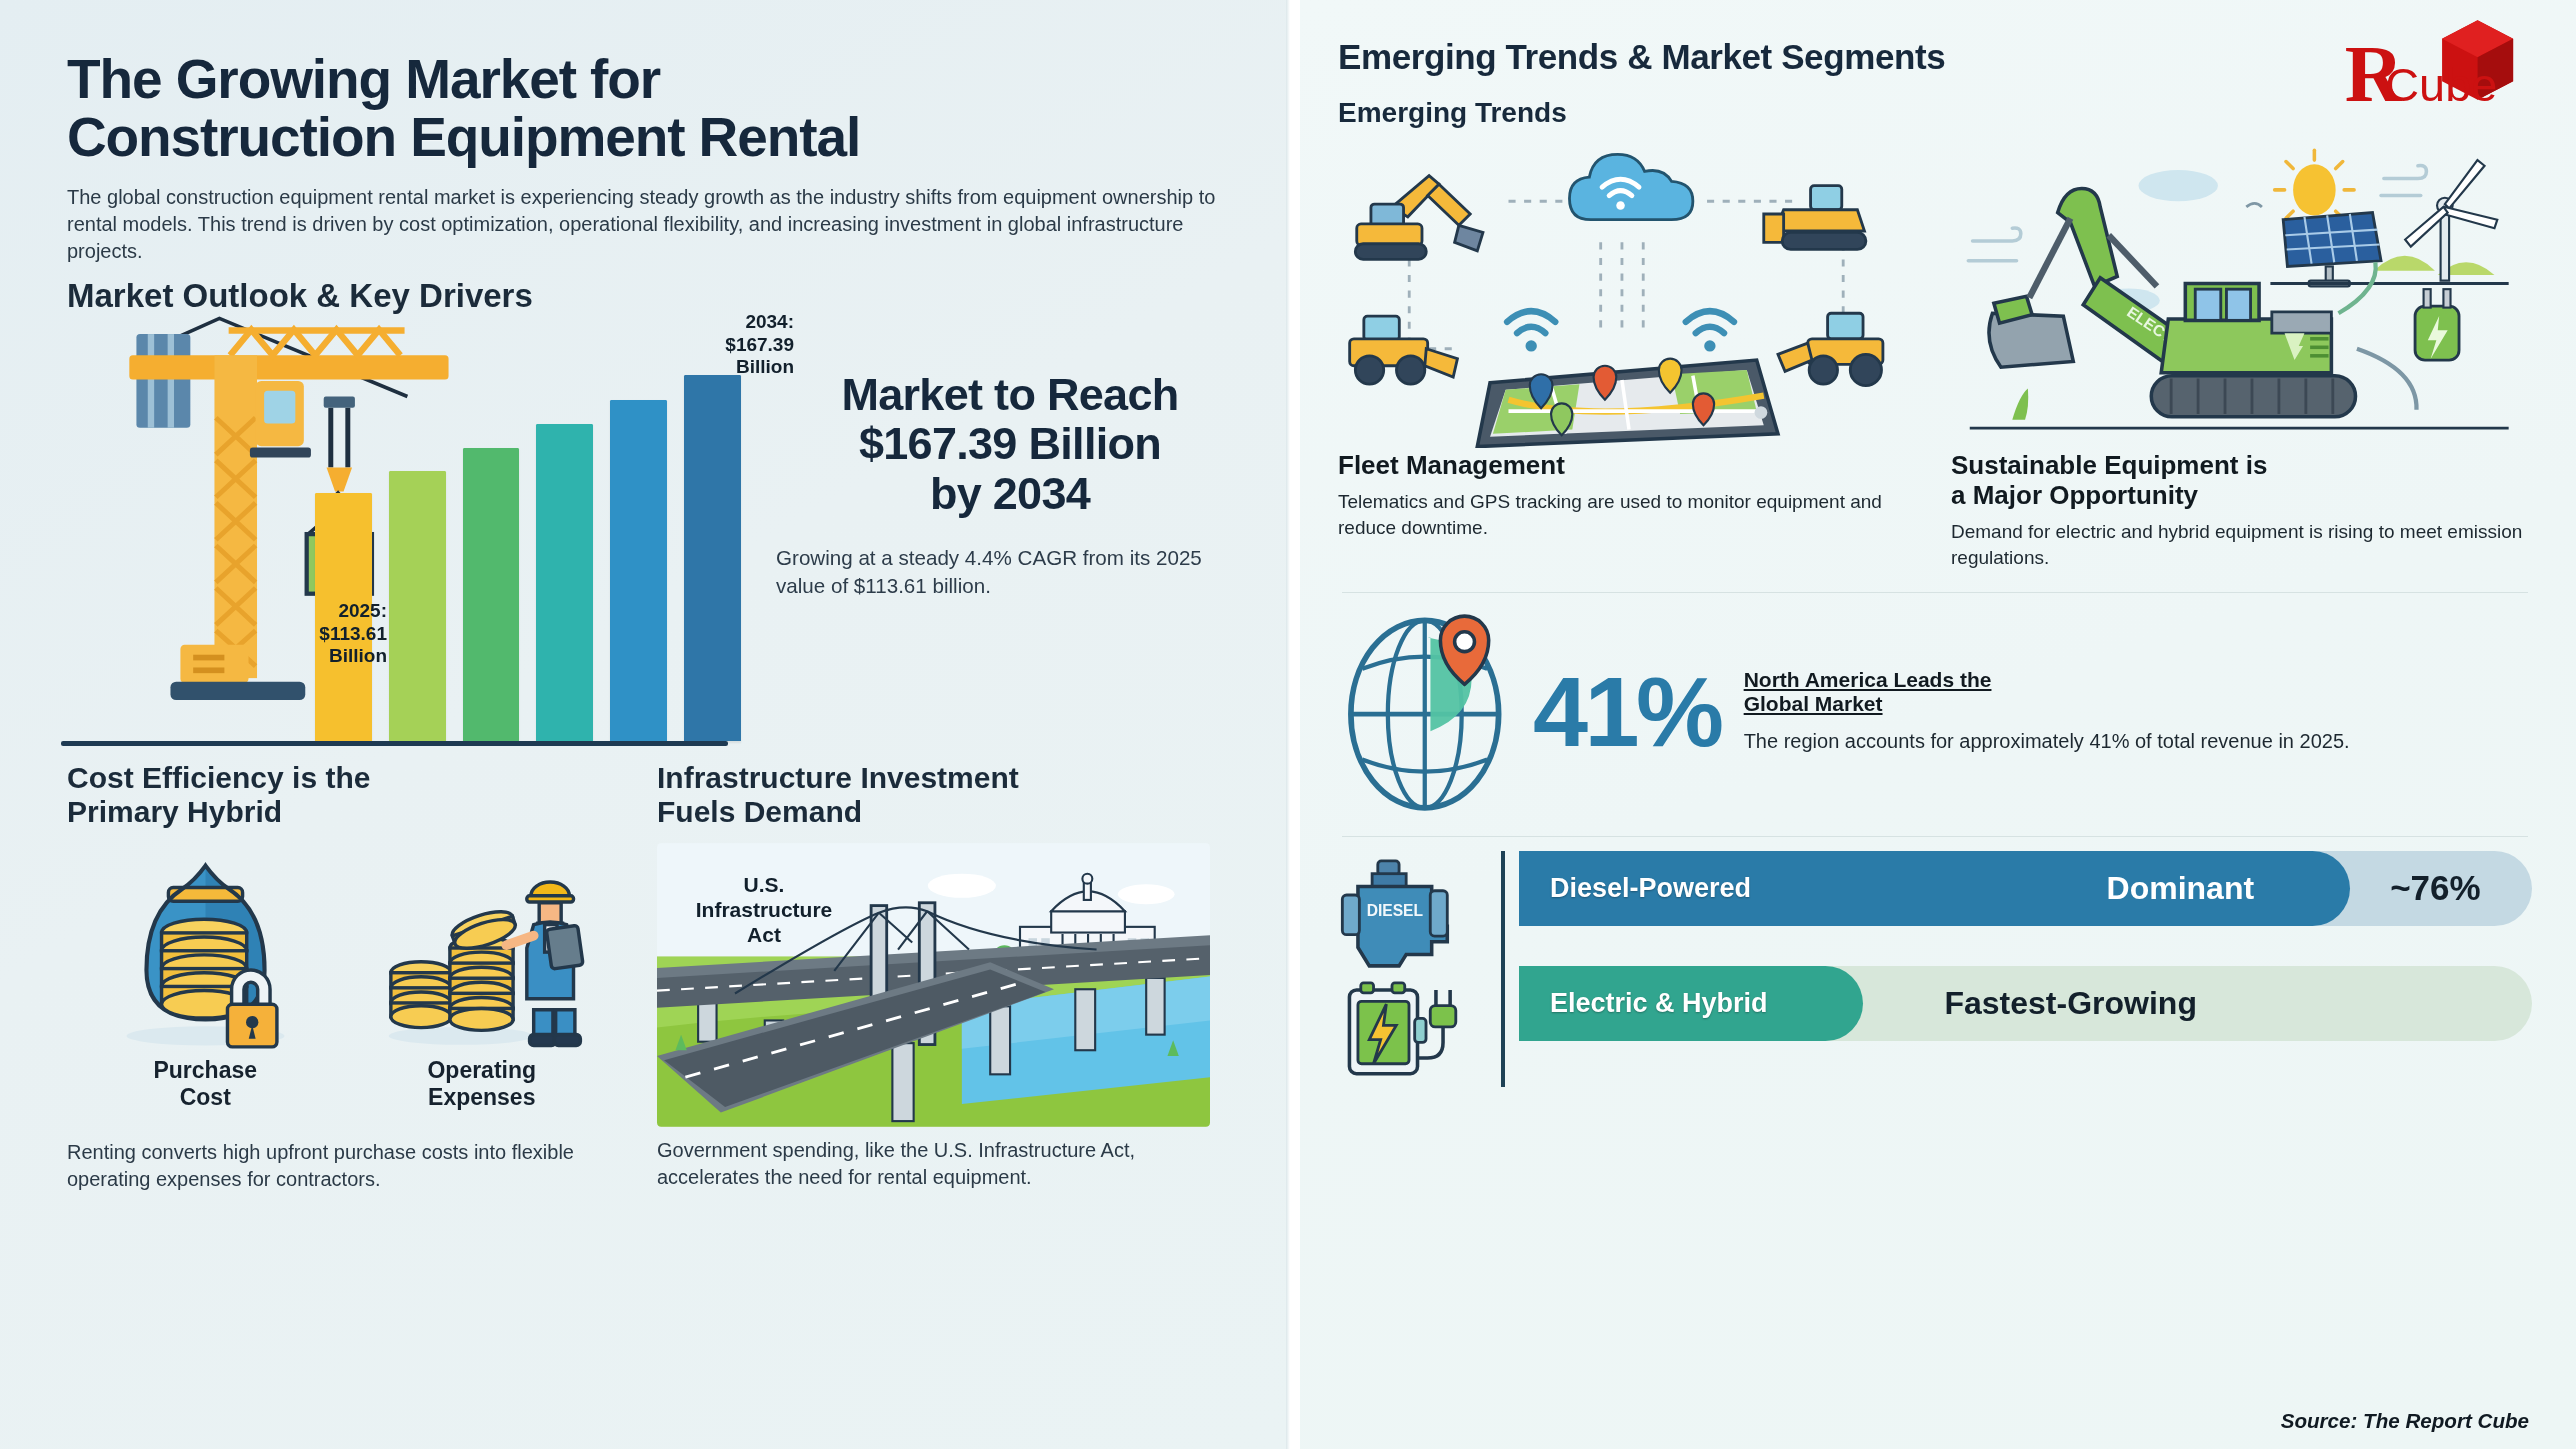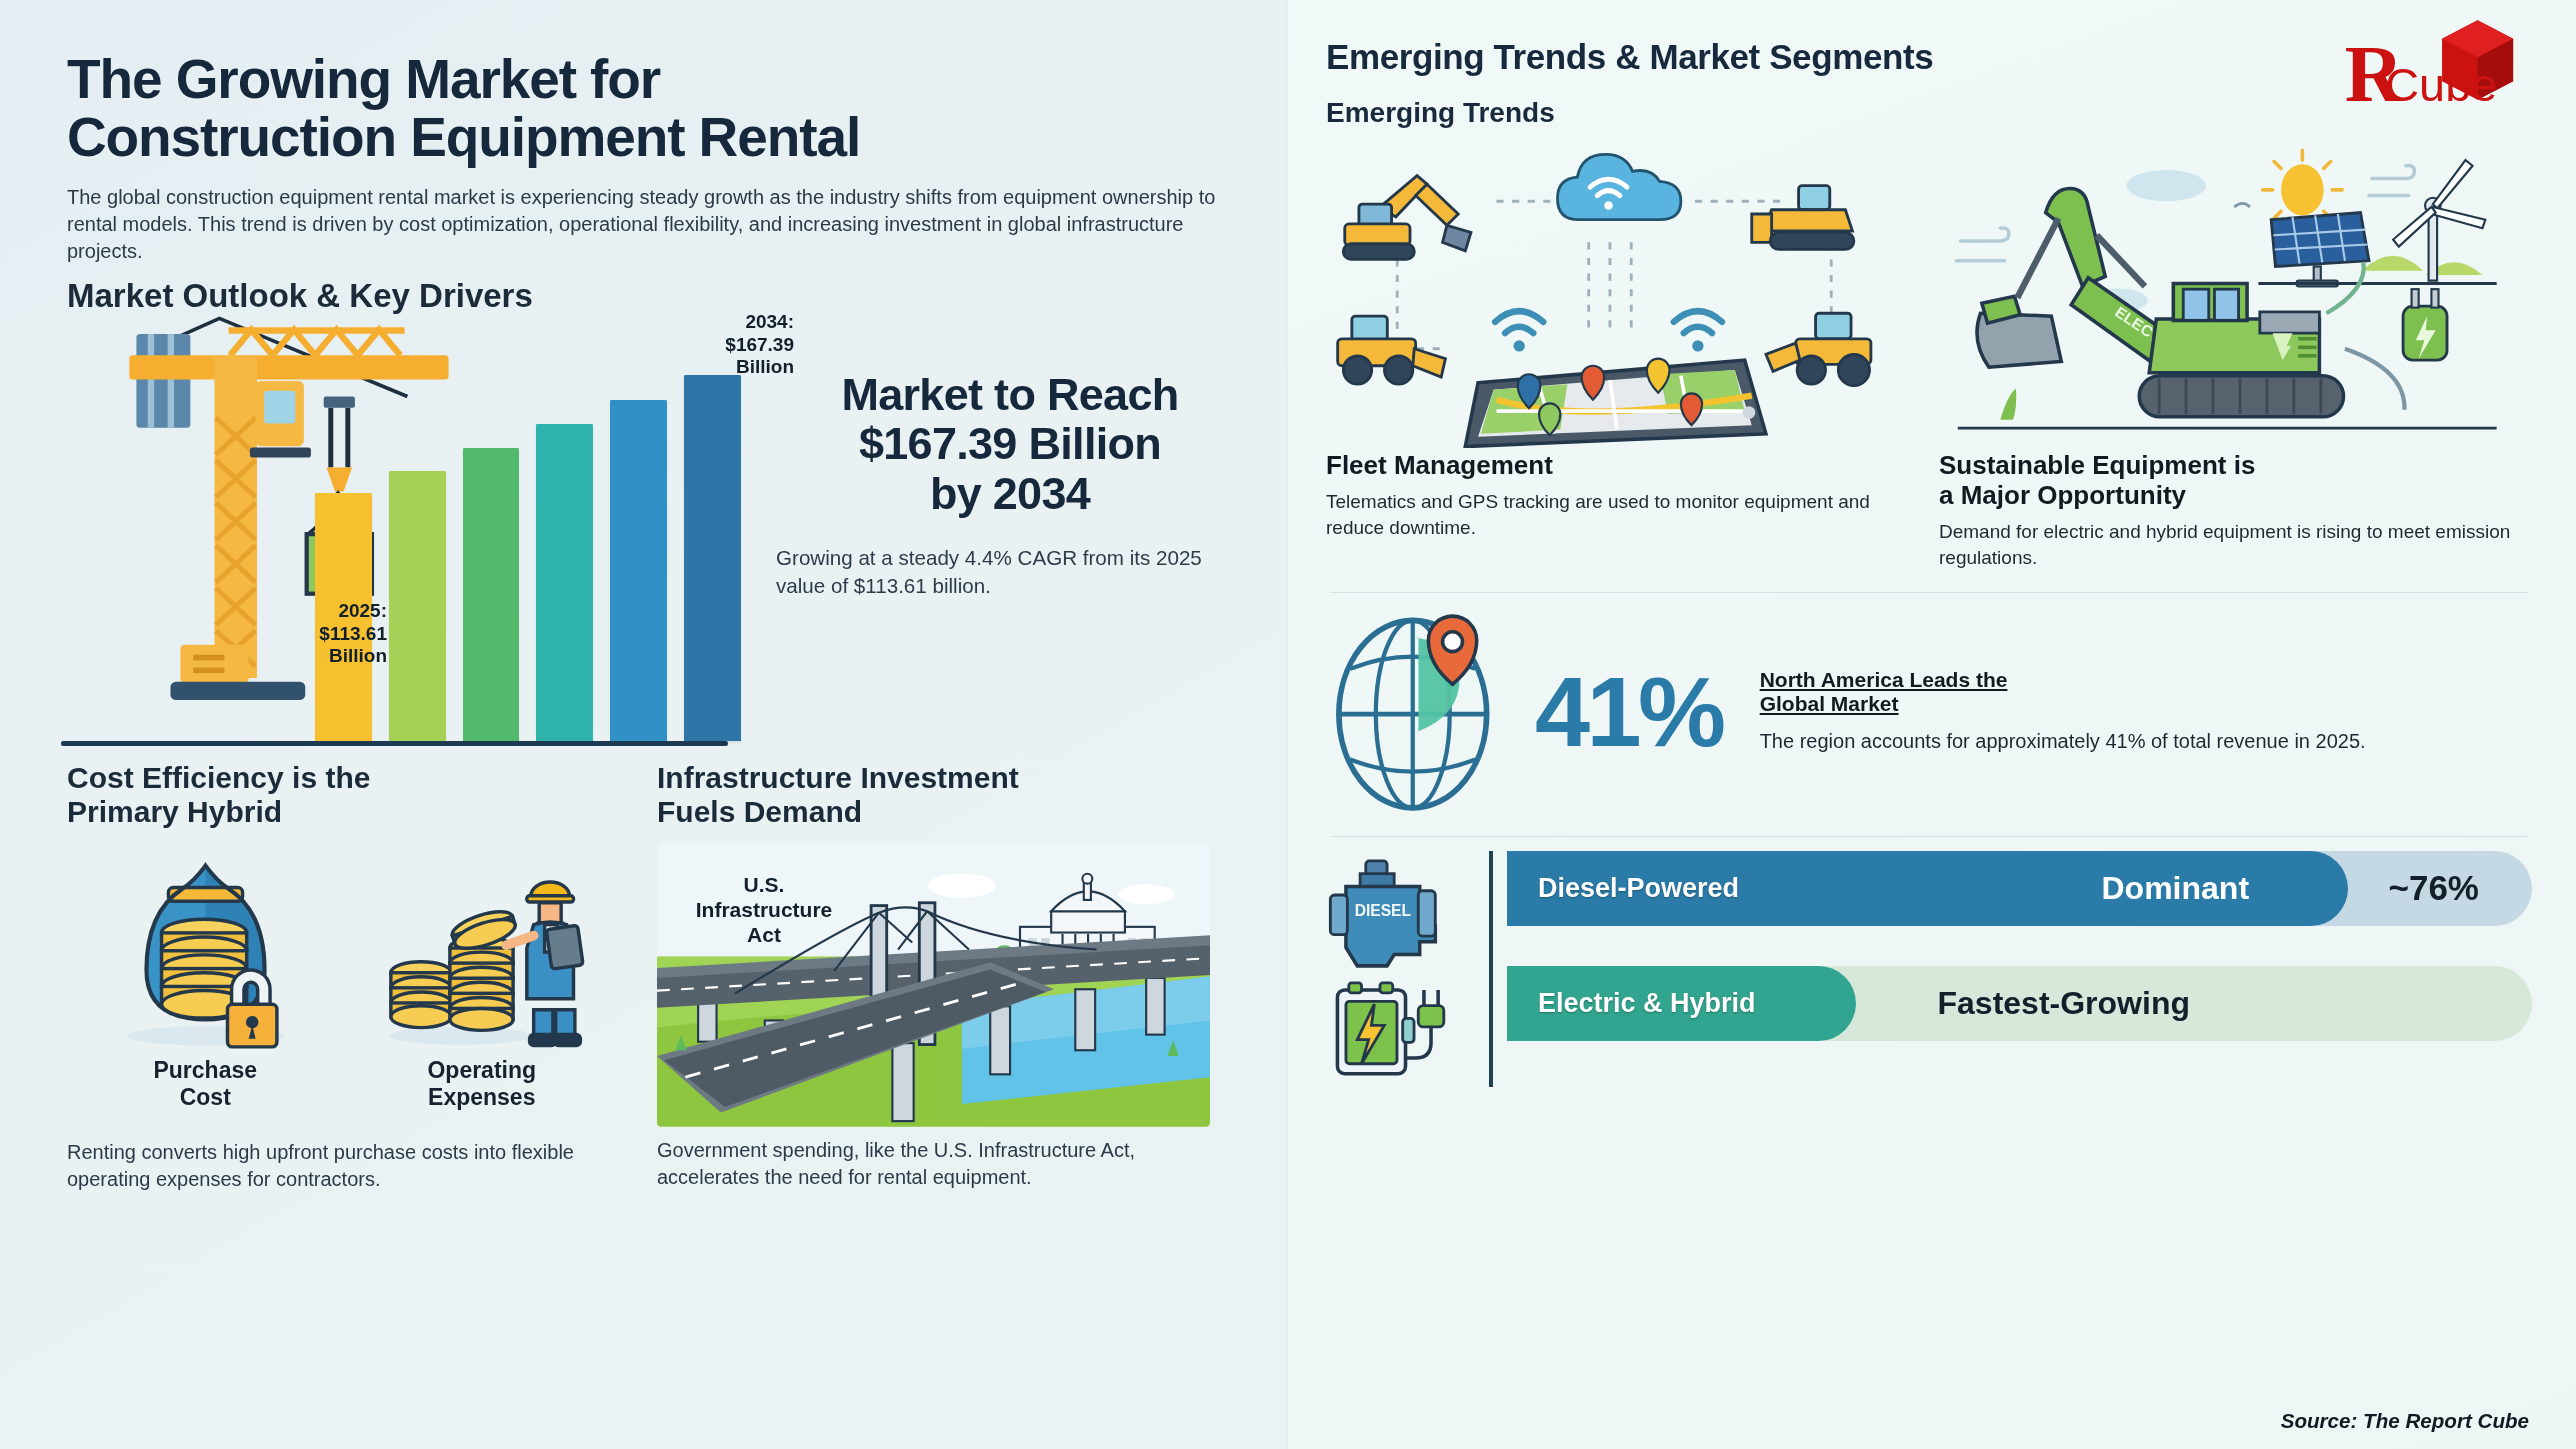--- a/index.html
+++ b/index.html
@@ -62,34 +62,35 @@
   .cost-col .cap { font-size:23px; font-weight:bold; color:#16222e; line-height:1.18; margin-top:4.3px;}
 
   .bridge-wrap { margin-top:14px; position:relative; width:553px; height:284px; border-radius:4.3px; overflow:hidden; }
   .act-label { position:absolute; left:25.5px; top:30px; z-index:5; font-size:21px; font-weight:bold; color:#12202c; text-align:center; line-height:1.18; width:163px;}
 
   
   .right-panel {
     position:relative; width:1288px; height:1449px;
     background:linear-gradient(160deg,#f1f8f8 0%, #eef6f6 50%, #edf6f5 100%);
     padding:37px 44px 0 38px;
+    margin-left:12px;
   }
   .rp-title { font-size:35px; font-weight:bold; color:#17293c; letter-spacing:-0.4px; }
   .rp-sub { margin-top:20px; font-size:28px; font-weight:bold; color:#182a3c; }
   .logo { position:absolute; right:43px; top:12.8px; width:206px; height:114px; }
 
   .trend-row { display:flex; gap:38px; margin-top:7px; }
   .trend { width:575px; }
   .trend-art { width:575px; height:312px; position:relative; }
   .trend-h { font-size:26px; font-weight:bold; color:#111a20; line-height:1.17; }
   .trend-p { margin-top:8.5px; font-size:19px; line-height:1.35; color:#1d2830; }
 
   .hr { height:1.4px; background:#d6e2e2; margin:21px 4.3px 0 4.3px; }
 
-  .na-row { display:flex; align-items:center; gap:17px; margin-top:15.6px; }
+  .na-row { display:flex; align-items:center; gap:3px; margin-top:15.6px; }
   .globe { width:192px; height:206px; position:relative; flex:none; }
   .pct { font-size:99px; font-weight:bold; color:#2a7ba8; letter-spacing:-3.5px; line-height:1; flex:none; }
   .na-txt { margin-left:20px; }
   .na-h { font-size:21px; font-weight:bold; color:#111a20; line-height:1.17;text-decoration:underline; }
   .na-p { margin-top:11.4px; font-size:20px; line-height:1.36; color:#1d2830; }
 
   .seg { margin-top:14px; display:flex; }
   .seg-icons { width:163px; }
   .seg-bars { flex:1; border-left:4.3px solid #1e4256; padding-left:14px; }
   .seg-row { position:relative; height:75px; margin-bottom:40px; }

